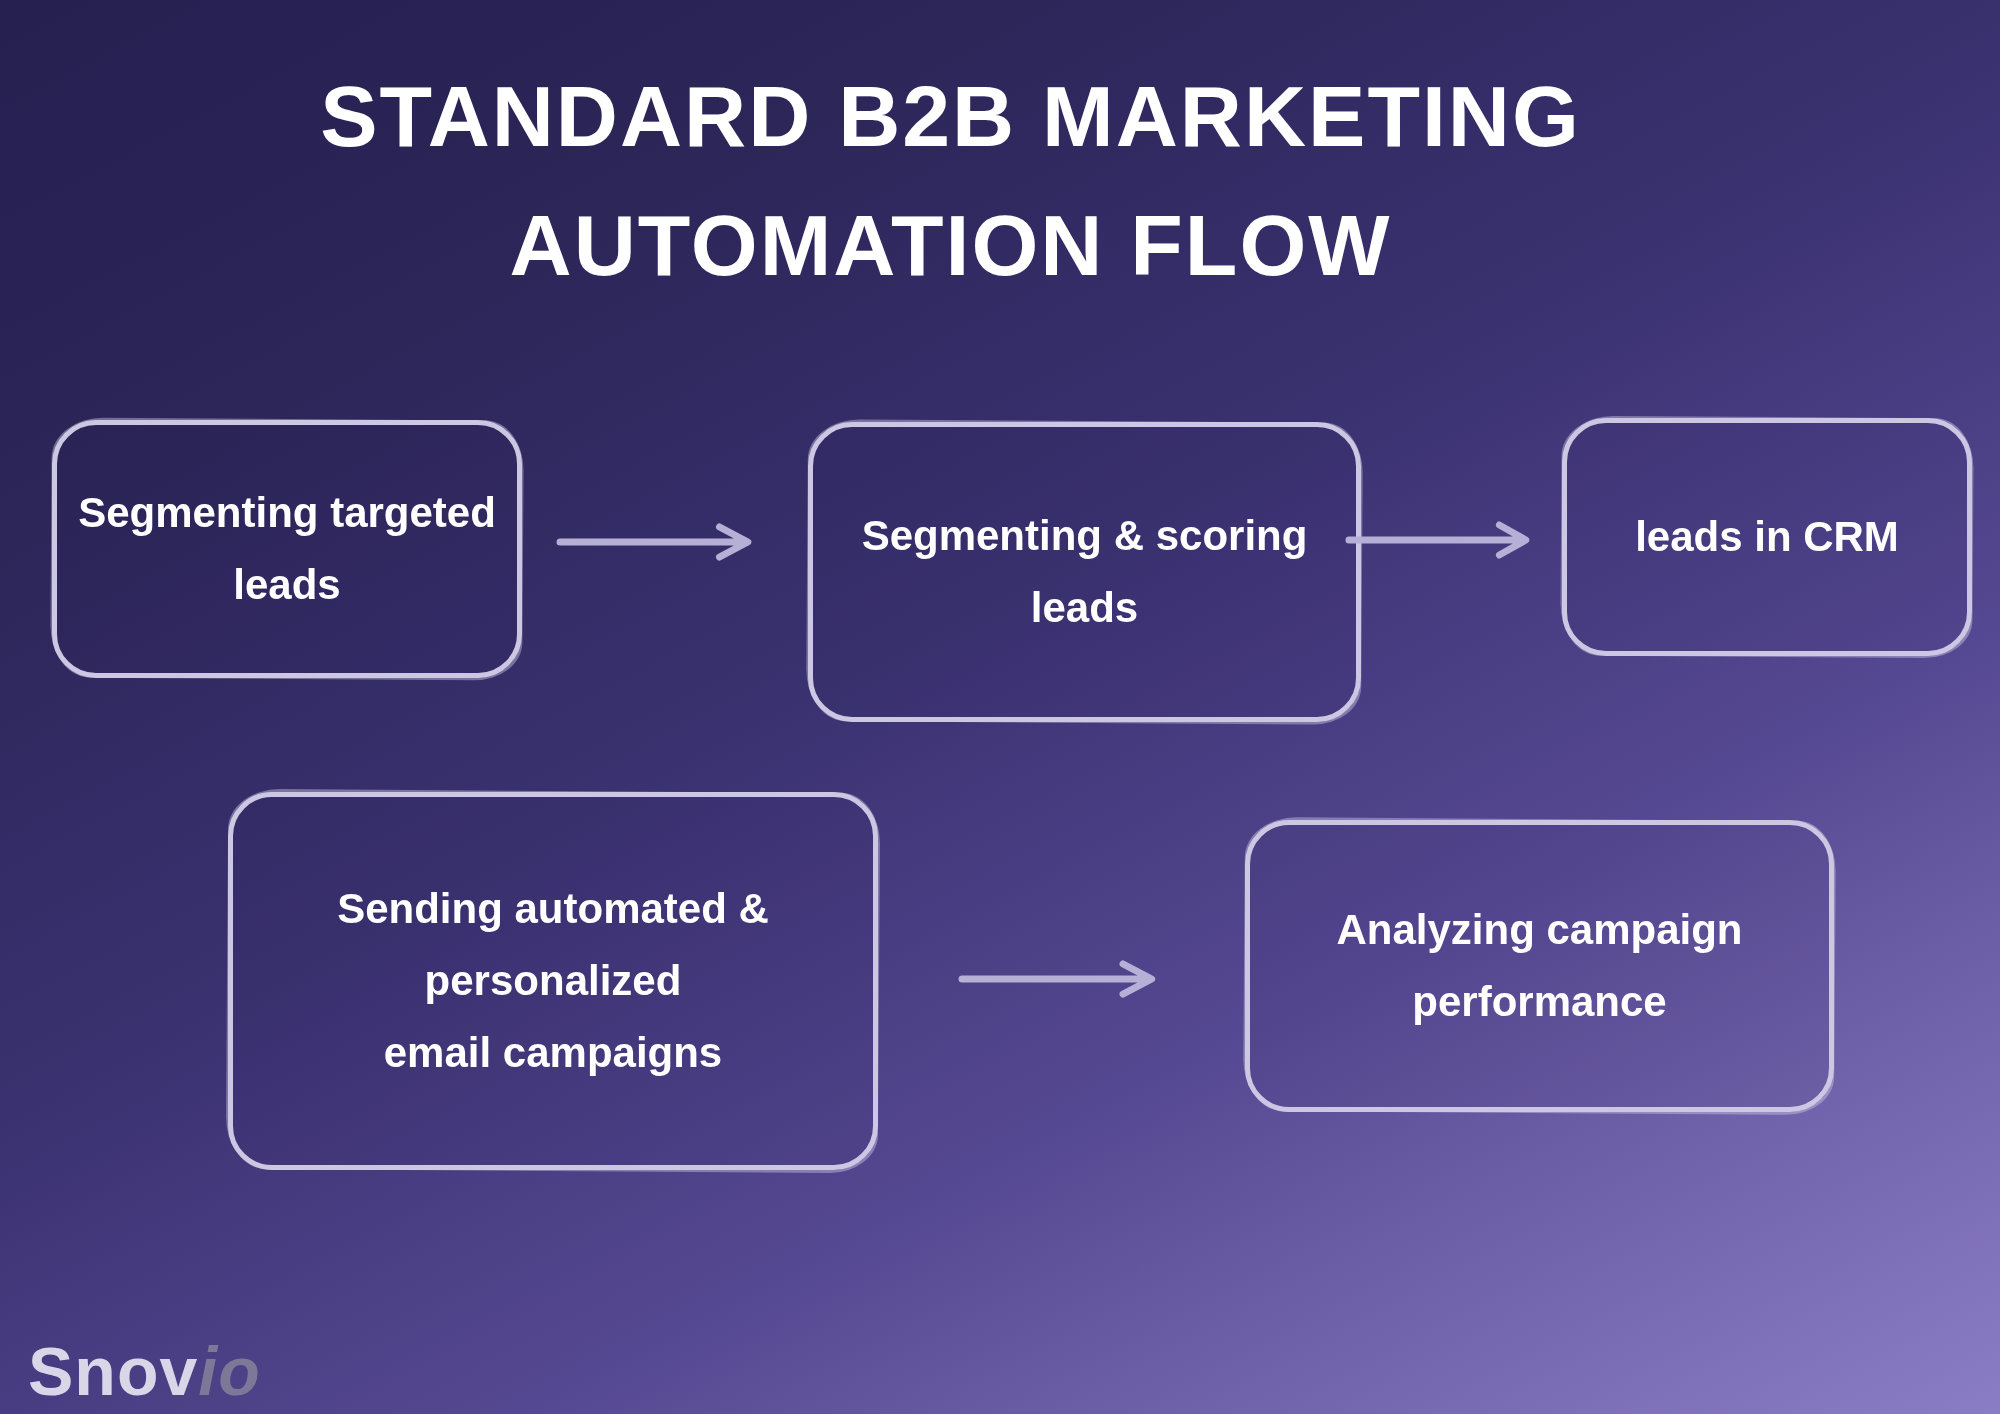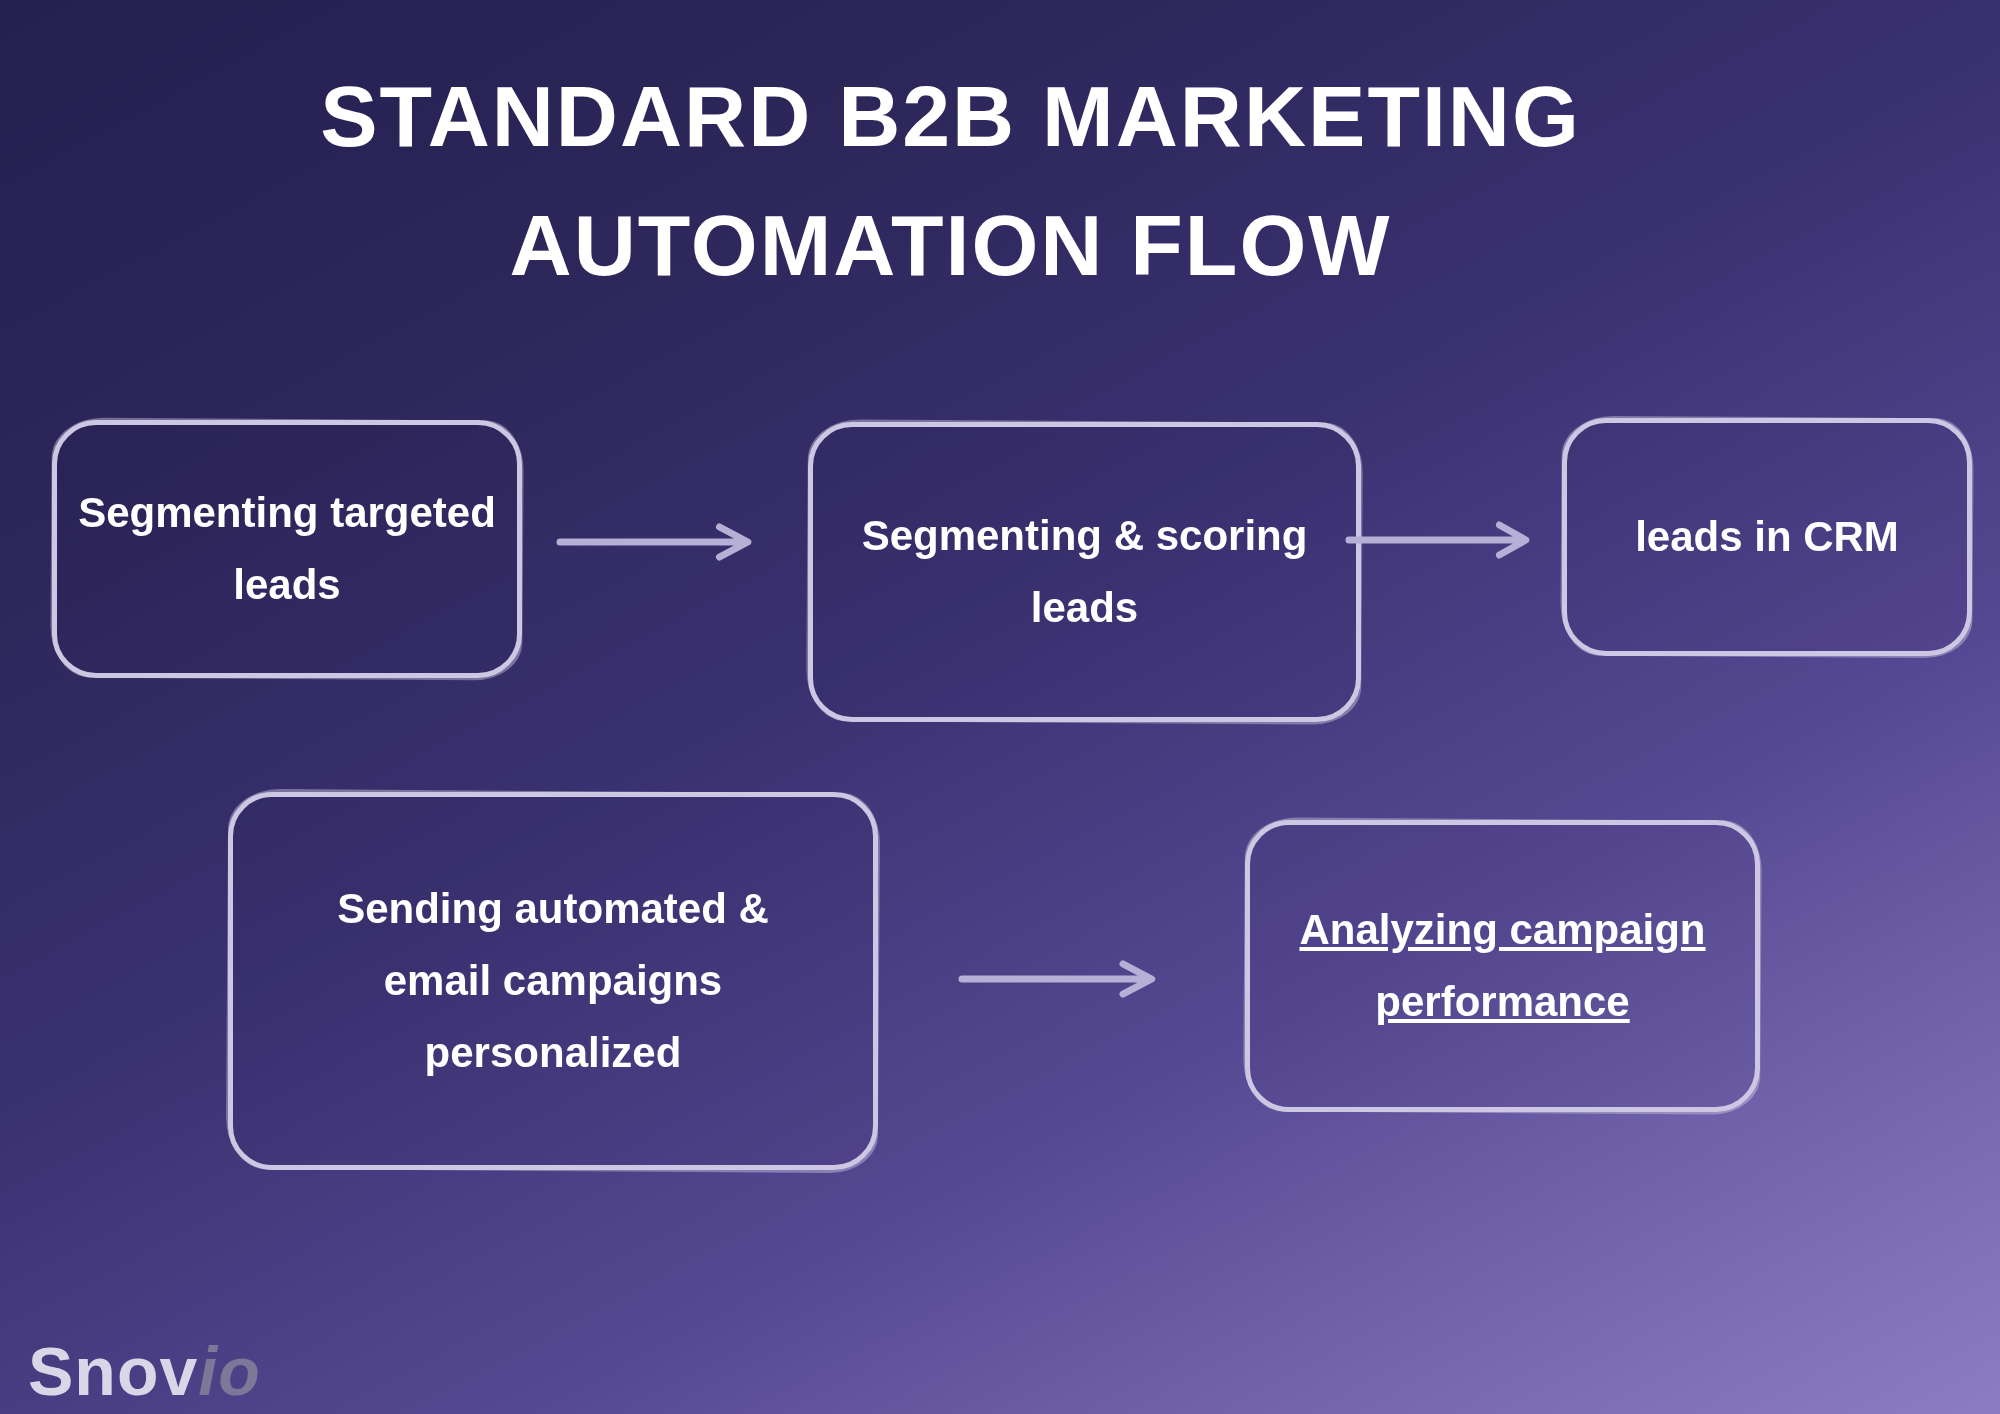--- a/index.html
+++ b/index.html
@@ -63,21 +63,21 @@
     transform: rotate(0.4deg);
     pointer-events: none;
   }
 
   .node-text { display: flex; flex-direction: column; padding: 0 20px; }
 
   .node-1 { left: 52px;   top: 420px; width: 470px; height: 258px; }
   .node-2 { left: 808px;  top: 422px; width: 553px; height: 300px; }
   .node-3 { left: 1562px; top: 418px; width: 410px; height: 238px; }
   .node-4 { left: 228px;  top: 792px; width: 650px; height: 378px; }
-  .node-5 { left: 1245px; top: 820px; width: 515px; height: 292px; text-decoration: underline; }
+  .node-5 { left: 1245px; top: 820px; width: 589px; height: 292px; }
 
   
   .arrow {
     position: absolute;
     pointer-events: none;
   }
   .arrow svg { display: block; width: 100%; height: 100%; }
   .arrow path {
     stroke: #b6afd6;
     stroke-width: 7;
@@ -127,22 +127,22 @@
 
   <div class="node node-3">
     <div class="node-text">
       <span>leads in CRM</span>
     </div>
   </div>
 
   <div class="node node-4">
     <div class="node-text">
       <span>Sending automated &amp;</span>
+      <span>personalized</span>
       <span>email campaigns</span>
-      <span>personalized</span>
     </div>
   </div>
 
   <div class="node node-5">
     <div class="node-text">
       <span>Analyzing campaign</span>
       <span>performance</span>
     </div>
   </div>
 

